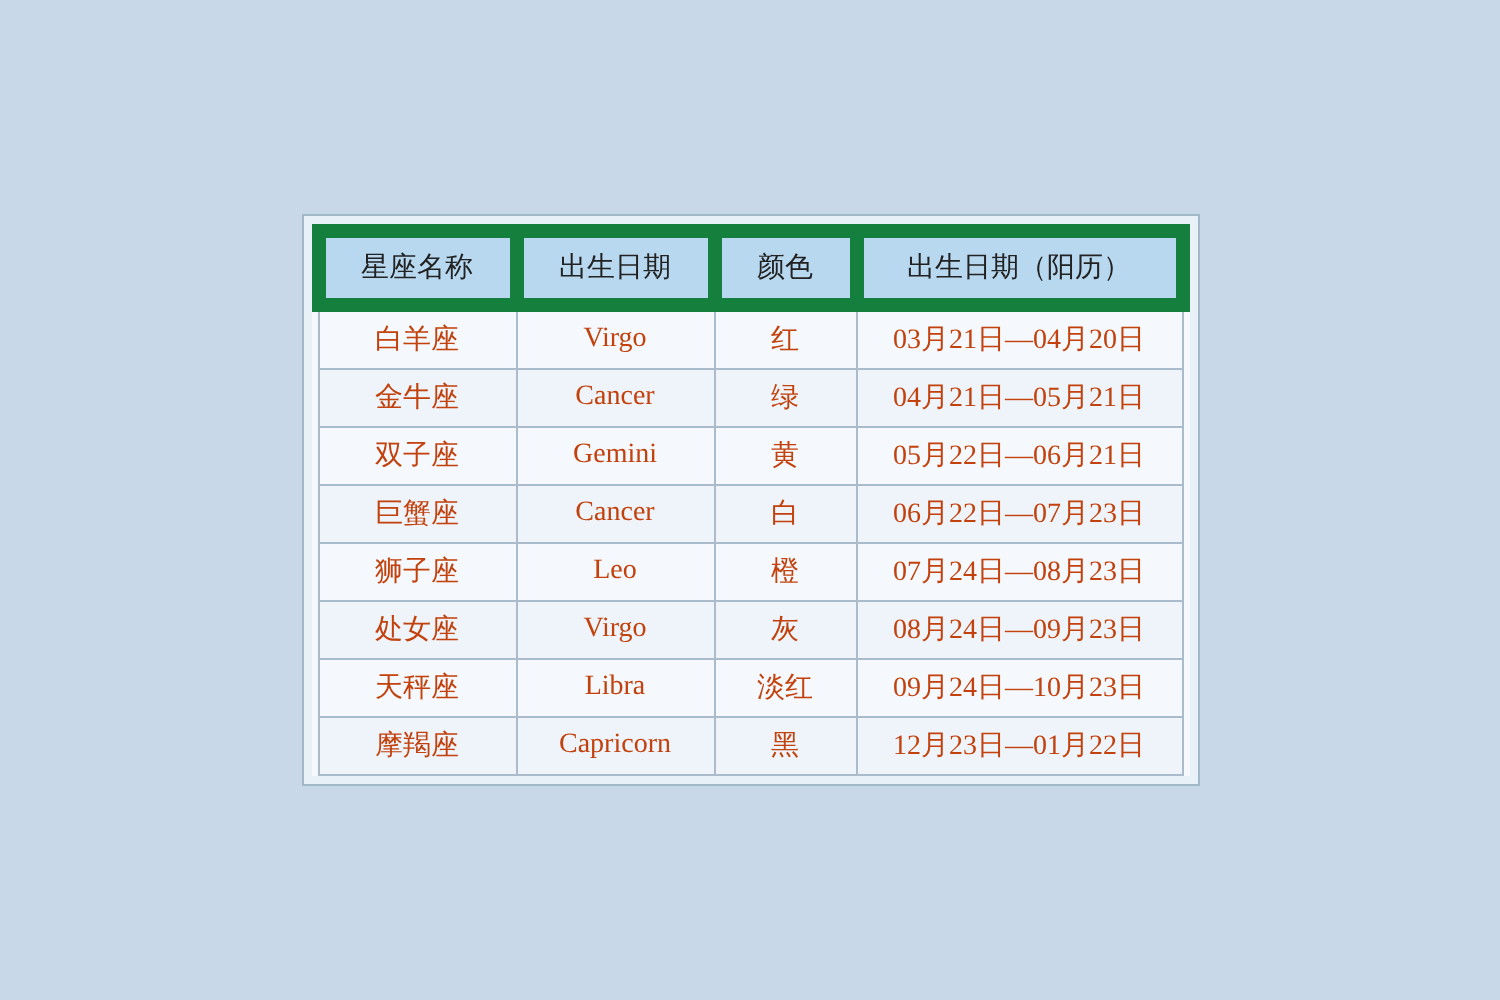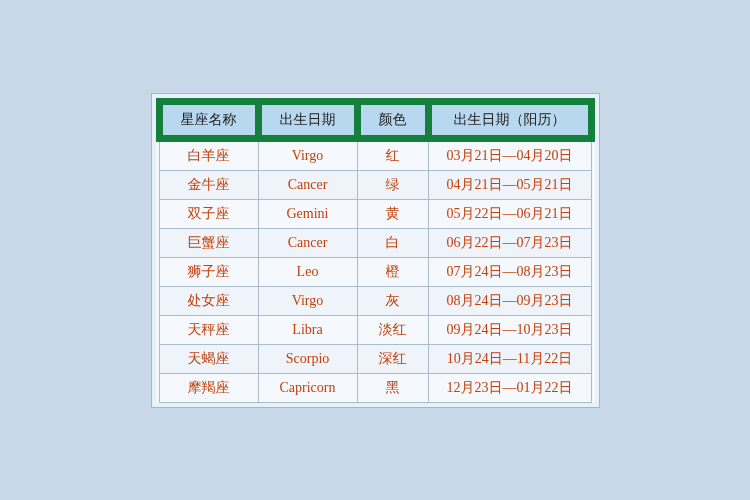--- a/index.html
+++ b/index.html
@@ -97,26 +97,20 @@
           <td>灰</td>
           <td>08月24日—09月23日</td>
         </tr>
         <tr>
           <td>天秤座</td>
           <td>Libra</td>
           <td>淡红</td>
           <td>09月24日—10月23日</td>
         </tr>
         <tr>
-          <td>天蝎座</td>
-          <td>Scorpio</td>
-          <td>深红</td>
-          <td>10月24日—11月22日</td>
-        </tr>
-        <tr>
           <td>摩羯座</td>
           <td>Capricorn</td>
           <td>黑</td>
           <td>12月23日—01月22日</td>
         </tr>
       </tbody>
   </table>
 </div>
 
 </body></html>

